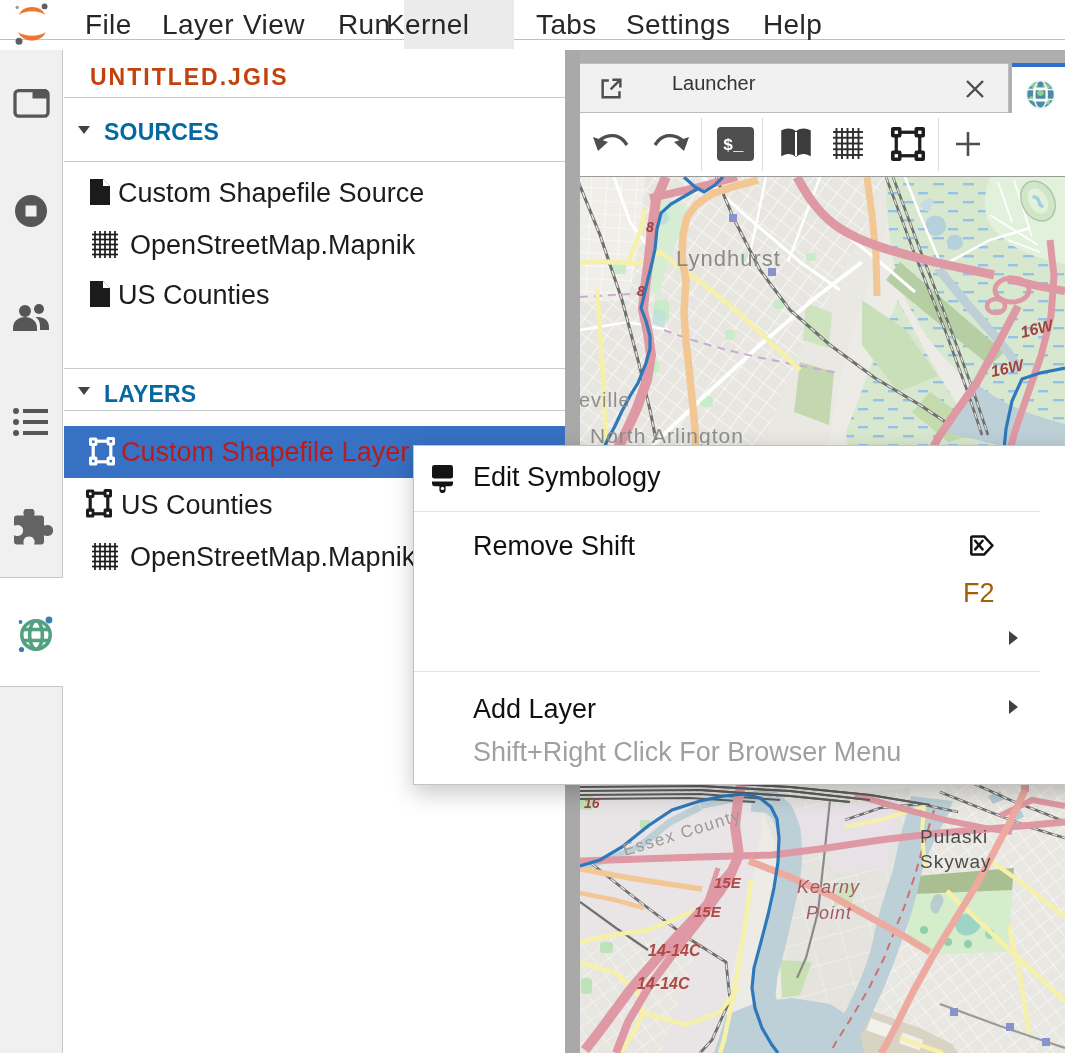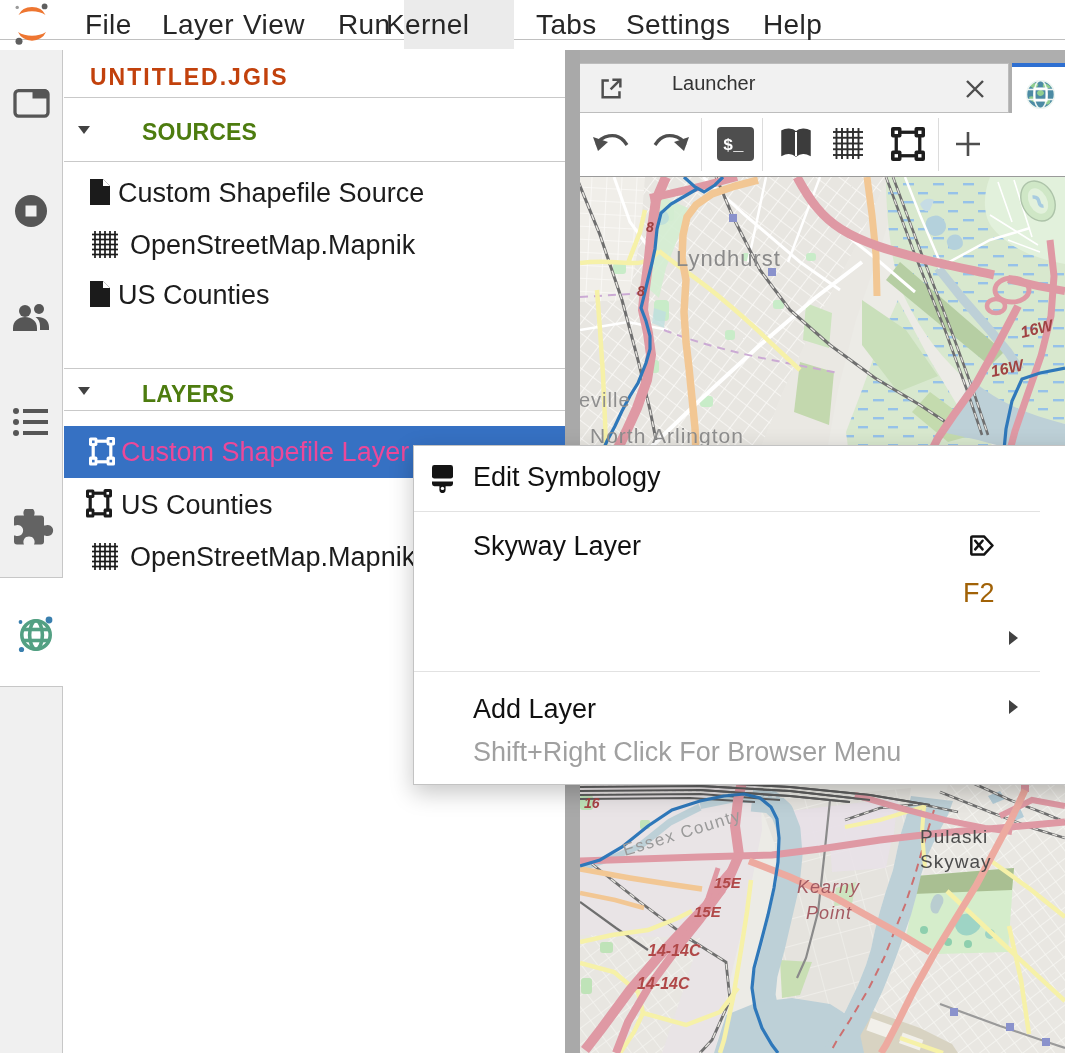--- a/index.html
+++ b/index.html
@@ -15,22 +15,22 @@
   #sidebar { position:absolute; left:0; top:50px; width:64px; height:1003px;
     background:#fff; z-index:4; }
   .sbgray { position:absolute; left:0; width:63px; background:#f0f0f0;
     border-right:1px solid #c7c7c7; }
   #leftpanel { position:absolute; left:64px; top:50px; width:501px;
     height:1003px; background:#fff; z-index:3; }
   .hline { position:absolute; left:0; width:501px; height:1px; background:#c9c9c9; }
   .caret { position:absolute; width:0; height:0;
     border-left:6.5px solid transparent; border-right:6.5px solid transparent;
     border-top:8px solid #424242; }
-  .sechead { position:absolute; font-size:23px; font-weight:bold; color:#4d7c0f;
-    letter-spacing:0.2px;margin-left:38px; }
+  .sechead { position:absolute; font-size:23px; font-weight:bold; color:#0369a1;
+    letter-spacing:0.2px; }
   .pitem { position:absolute; font-size:27px; color:#1c1c1c; }
   #selrow { position:absolute; left:0; top:376px; width:501px; height:52px;
     background:#3671c3; }
   #graystrip { position:absolute; left:565px; top:50px; width:15px;
     height:1003px; background:#a9a9a9; z-index:2; }
   #main { position:absolute; left:580px; top:50px; width:485px; height:1003px;
     background:#fff; }
   #tabstrip { position:absolute; left:0; top:0; width:485px; height:13px;
     background:#aeaeae; }
   #launchertab { position:absolute; left:-1px; top:13px; width:430px; height:50px;
@@ -174,21 +174,21 @@
       <rect x="0" y="19.6" width="8.4" height="8.9" rx="1.6"></rect>
       <rect x="17.6" y="19.6" width="8.4" height="8.9" rx="1.6"></rect>
     </g>
     <g fill="#3a73c4">
       <rect x="3" y="3.5" width="2.6" height="2.6"></rect>
       <rect x="20.5" y="3" width="2.6" height="2.6"></rect>
       <rect x="3" y="22.8" width="2.6" height="2.6"></rect>
       <rect x="20.5" y="22.8" width="2.6" height="2.6"></rect>
     </g>
   </svg>
-  <div class="pitem" style="left:57px;top:387px;color:#ec4899;">Custom Shapefile Layer</div>
+  <div class="pitem" style="left:57px;top:387px;color:#b91c1c;">Custom Shapefile Layer</div>
 
   <svg class="abs" style="left:22px;top:439px" width="26" height="29" viewBox="0 0 26 29">
     <g fill="#1b1b1b">
       <rect x="8" y="2.6" width="10" height="3.2"></rect>
       <rect x="8" y="23.2" width="10" height="3.2"></rect>
       <rect x="2.6" y="8" width="3.2" height="13"></rect>
       <rect x="20.2" y="8" width="3.2" height="13"></rect>
       <rect x="0" y="0.5" width="8.4" height="8.4" rx="1.6"></rect>
       <rect x="17.6" y="0" width="8.4" height="8.4" rx="1.6"></rect>
       <rect x="0" y="19.6" width="8.4" height="8.9" rx="1.6"></rect>
@@ -586,21 +586,21 @@
 
 <div id="ctxmenu">
   <svg class="abs" style="left:18px;top:19px" width="21" height="28" viewBox="0 0 21 28">
     <rect x="0" y="0" width="21" height="13.6" rx="2.4" fill="#141414"></rect>
     <path d="M0 16.4 h21 v2.4 a2.4 2.4 0 0 1 -2.4 2.4 h-16.2 a2.4 2.4 0 0 1 -2.4 -2.4 z" fill="#141414"></path>
     <path d="M7.4 21 h6.2 v4 a3.1 3.1 0 0 1 -6.2 0 z" fill="#141414"></path>
     <circle cx="10.5" cy="23.4" r="1.7" fill="#fff"></circle>
   </svg>
   <div class="citem" style="top:16px">Edit Symbology</div>
   <div class="csep" style="top:65px"></div>
-  <div class="citem" style="top:85px">Skyway Layer</div>
+  <div class="citem" style="top:85px">Remove Shift</div>
   <svg class="abs" style="left:556px;top:89px" width="24" height="21" viewBox="0 0 24 21">
     <path d="M2.5 1.4 h11.5 l8.5 9.1 l-8.5 9.1 h-11.5 a1.2 1.2 0 0 1 -1.2 -1.2 v-15.8 a1.2 1.2 0 0 1 1.2 -1.2 z" fill="none" stroke="#131313" stroke-width="2.5" stroke-linejoin="round"></path>
     <path d="M5.2 5.8 l7.4 8.6 M12.6 5.8 l-7.4 8.6" stroke="#131313" stroke-width="2.5" stroke-linecap="round"></path>
   </svg>
   <div class="cright" style="left:549px;top:132px">F2</div>
   <div class="subarrow" style="left:595px;top:185px"></div>
   <div class="csep" style="top:225px"></div>
   <div class="citem" style="top:248px">Add Layer</div>
   <div class="subarrow" style="left:595px;top:254px"></div>
   <div class="citem" style="top:291px;color:#a0a0a0;text-align:center;">Shift+Right Click For Browser Menu</div>

